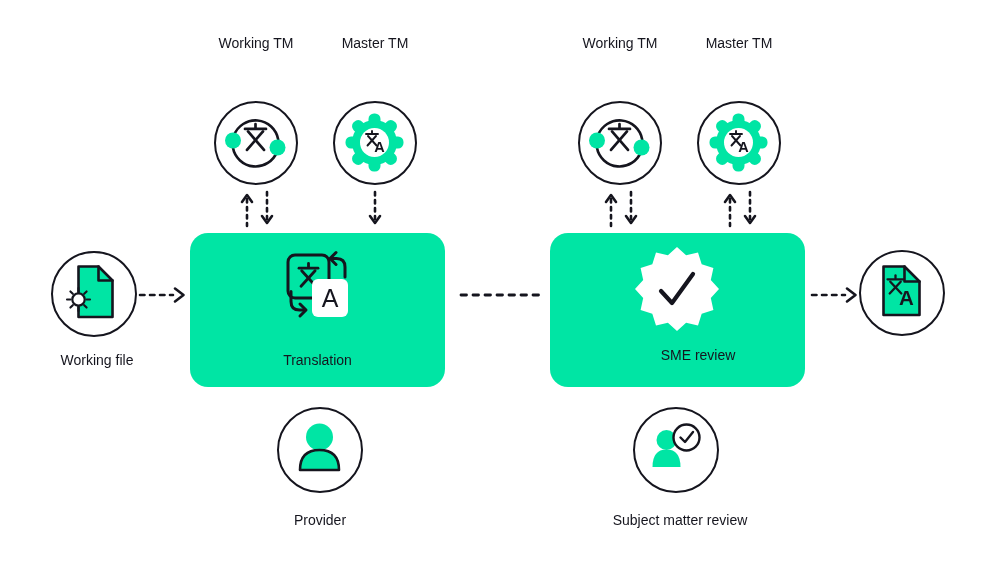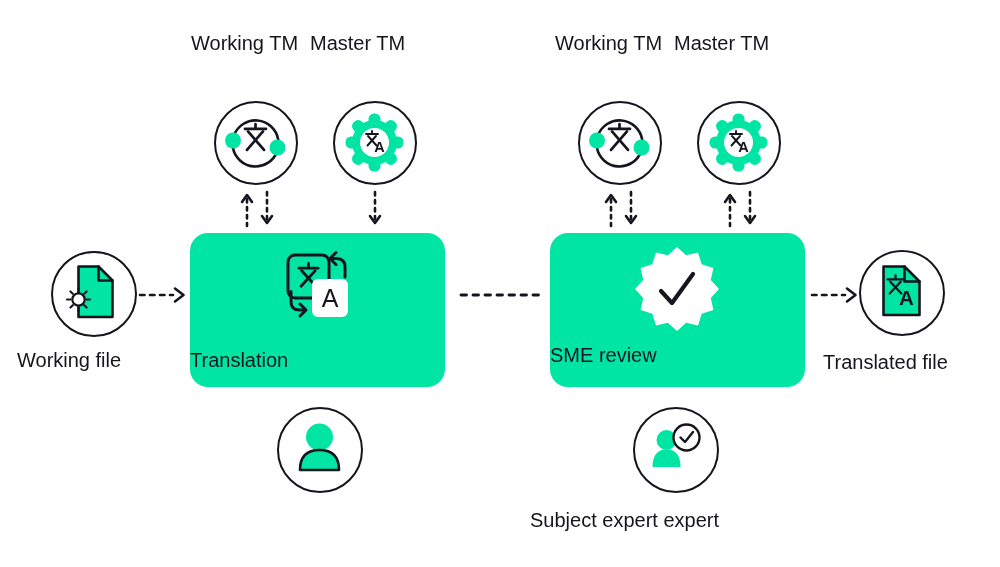--- a/index.html
+++ b/index.html
@@ -8,22 +8,22 @@
     --surface:#FFFFFF;
   }
   *{box-sizing:border-box;}
   html,body{margin:0;padding:0;background:var(--surface);}
   .stage{
     position:relative;width:1000px;height:567px;background:var(--surface);
     overflow:hidden;font-family:"Liberation Sans","DejaVu Sans",sans-serif;color:var(--ink);
   }
   .abs{position:absolute;}
   .lbl{
-    position:absolute;font-size:20px;line-height:25px;font-weight:500;
-    color:var(--ink);white-space:pre-line;
+    position:absolute;font-size:14px;line-height:25px;font-weight:500;
+    color:var(--ink);text-align:center;white-space:pre-line;
   }
   .tm-circle{
     position:absolute;width:84px;height:84px;border-radius:50%;
     border:2.5px solid var(--ink);background:var(--surface);
   }
   .person-circle{
     position:absolute;width:86px;height:86px;border-radius:50%;
     border:2.5px solid var(--ink);background:var(--surface);
   }
   .file-circle{
@@ -224,32 +224,32 @@
       <path class="s" stroke-width="2.6" d="M43.5,14.5 V29.5 H58.5"></path>
       <g class="s" stroke-width="2.3">
         <path d="M34.5,23.5 V26.3"></path>
         <path d="M26.5,27.3 H42.5"></path>
         <path d="M29.3,29.7 L40.3,41.5"></path>
         <path d="M39.7,29.7 L28.7,41.5"></path>
       </g>
       <text x="45.5" y="52.5" font-size="20.5" font-weight="600" text-anchor="middle">A</text>
     </svg>
   </div>
-  <div class="lbl" style="left:823px;top:350px;width:160px">Translated file</div>
 
   <div class="person-circle" style="left:277px;top:407px">
     <svg width="81" height="81" viewBox="0 0 81 81">
       <circle class="fa" cx="40.5" cy="28" r="13.5"></circle>
       <path class="fa s" stroke-width="2.6" d="M21,61 Q21,41 40.5,41 Q60,41 60,61 Z"></path>
     </svg>
   </div>
+  <div class="lbl" style="left:250px;top:508px;width:140px">Provider</div>
 
   <div class="person-circle" style="left:633px;top:407px">
     <svg width="81" height="81" viewBox="0 0 81 81">
       <circle class="fa" cx="31.5" cy="31" r="10"></circle>
       <path class="fa" d="M17.5,58 Q17.5,40.5 31.5,40.5 Q45.5,40.5 45.5,58 Z"></path>
       <circle class="fw s" stroke-width="2.4" cx="51.5" cy="28.5" r="13"></circle>
       <path class="s" stroke-width="2.4" d="M45.5,28.5 L50,33 L58,23"></path>
     </svg>
   </div>
-  <div class="lbl" style="left:530px;top:508px;width:300px">Subject expert expert</div>
+  <div class="lbl" style="left:530px;top:508px;width:300px">Subject matter review</div>
 
 </div>
 
 </body></html>

